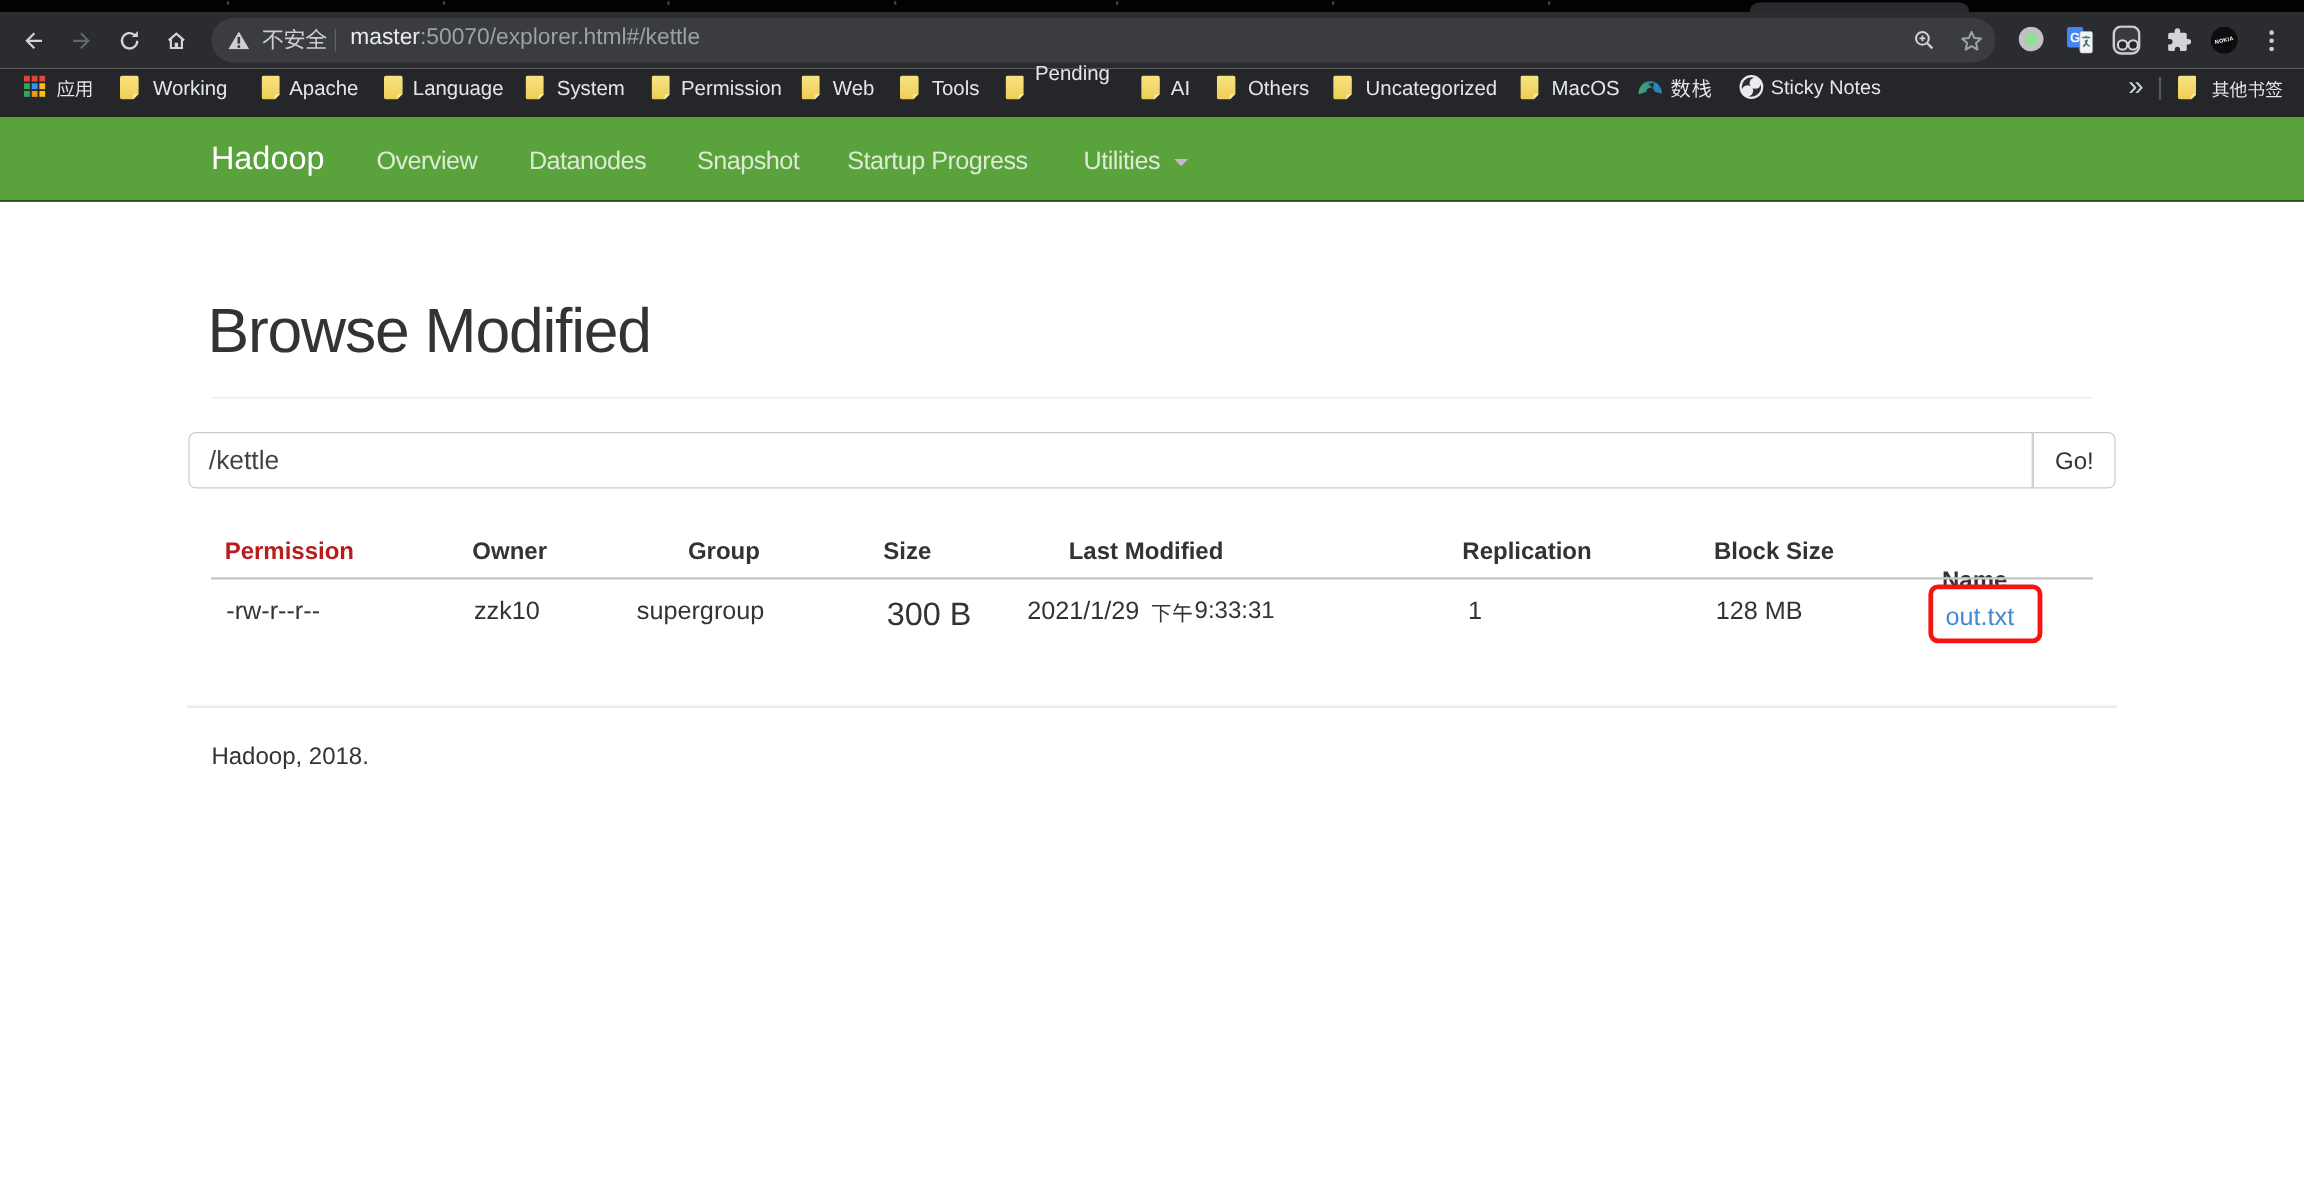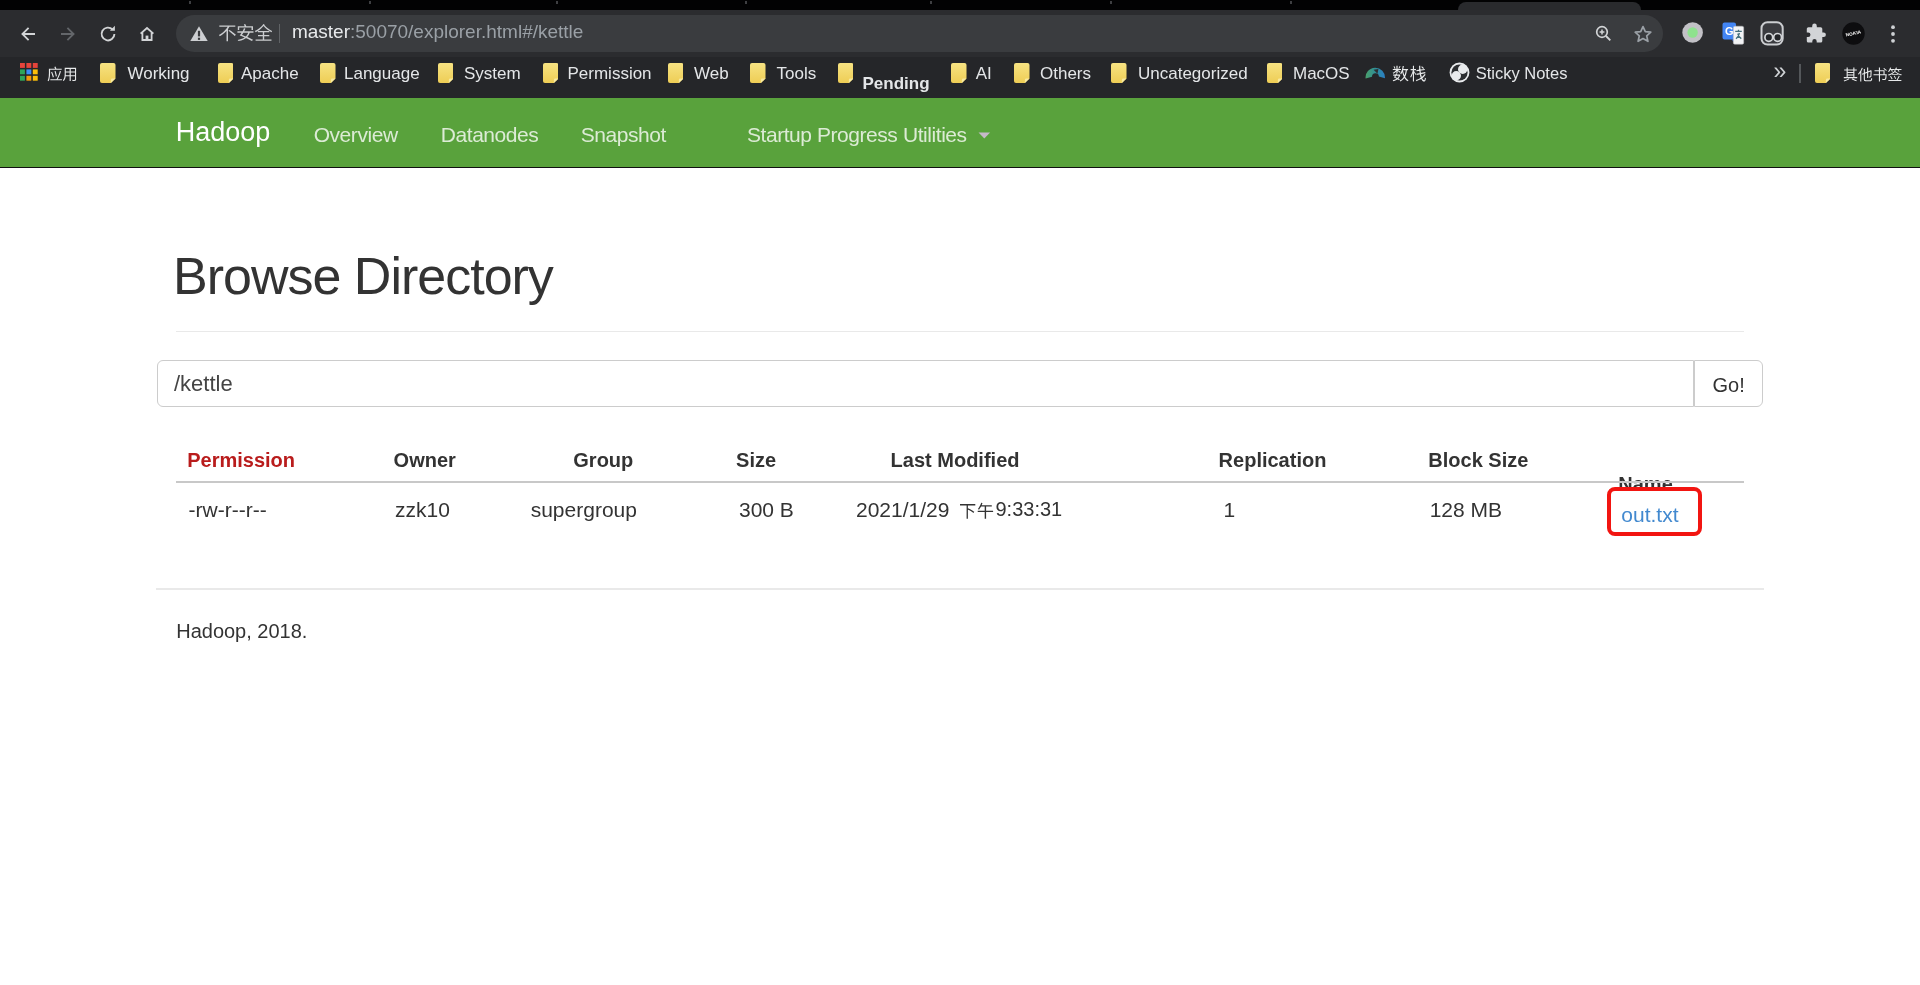--- a/index.html
+++ b/index.html
@@ -171,21 +171,21 @@
 <svg class="abs" style="left:837.5px;top:63.3px;" width="15.5" height="20" viewBox="0 0 15.5 20">
     <defs>
       <linearGradient id="fg837.5" x1="0" y1="0" x2="0" y2="1">
         <stop offset="0" stop-color="#f7e382"></stop>
         <stop offset="1" stop-color="#eecd55"></stop>
       </linearGradient>
     </defs>
     <path d="M2 0 h11.5 a2 2 0 0 1 2 2 v13.4 l-4.6 4.6 H2 a2 2 0 0 1 -2 -2 V2 a2 2 0 0 1 2 -2 z" fill="url(#fg837.5)"></path>
     <path d="M15.5 15.4 l-4.6 4.6 v-3.2 a1.4 1.4 0 0 1 1.4 -1.4 z" fill="#f8e9a0"></path>
   </svg>
-<span class="t" style="left:862.5px;top:75px;font-size:17px;color:#e4e6e8;font-weight:bold;">Pending</span>
+<span class="t" style="left:862.5px;top:53px;font-size:17px;color:#e4e6e8;">Pending</span>
 <svg class="abs" style="left:951px;top:63.3px;" width="15.5" height="20" viewBox="0 0 15.5 20">
     <defs>
       <linearGradient id="fg951" x1="0" y1="0" x2="0" y2="1">
         <stop offset="0" stop-color="#f7e382"></stop>
         <stop offset="1" stop-color="#eecd55"></stop>
       </linearGradient>
     </defs>
     <path d="M2 0 h11.5 a2 2 0 0 1 2 2 v13.4 l-4.6 4.6 H2 a2 2 0 0 1 -2 -2 V2 a2 2 0 0 1 2 -2 z" fill="url(#fg951)"></path>
     <path d="M15.5 15.4 l-4.6 4.6 v-3.2 a1.4 1.4 0 0 1 1.4 -1.4 z" fill="#f8e9a0"></path>
   </svg>
@@ -257,44 +257,44 @@
     <path d="M15.5 15.4 l-4.6 4.6 v-3.2 a1.4 1.4 0 0 1 1.4 -1.4 z" fill="#f8e9a0"></path>
   </svg>
 <svg class="abs" style="left:1843.3px;top:65.8px" width="59.2" height="17.7" viewBox="0 -14.2 59.2 17.7">
     <path d="M0.8 -3.1L14.2 -3.1L14.2 -2.0L0.8 -2.0ZM1.2 -10.8L13.8 -10.8L13.8 -9.8L1.2 -9.8ZM4.3 -8.3L10.7 -8.3L10.7 -7.3L4.3 -7.3ZM4.3 -5.7L10.7 -5.7L10.7 -4.7L4.3 -4.7ZM3.6 -12.6L4.7 -12.6L4.7 -2.6L3.6 -2.6ZM10.3 -12.6L11.4 -12.6L11.4 -2.6L10.3 -2.6ZM8.6 -1.0L9.4 -1.7Q10.3 -1.4 11.2 -1.0Q12.0 -0.6 12.8 -0.3Q13.6 0.1 14.2 0.4L13.2 1.1Q12.7 0.8 11.9 0.5Q11.2 0.1 10.3 -0.3Q9.5 -0.6 8.6 -1.0ZM5.4 -1.8L6.4 -1.1Q5.8 -0.6 4.9 -0.2Q4.0 0.2 3.1 0.5Q2.2 0.9 1.4 1.2Q1.3 1.0 1.1 0.7Q0.8 0.5 0.7 0.3Q1.5 0.1 2.4 -0.3Q3.3 -0.6 4.1 -1.0Q4.9 -1.4 5.4 -1.8ZM24.1 -12.6L25.2 -12.6L25.2 -2.1L24.1 -2.1ZM18.9 -6.4L27.9 -9.9L28.3 -8.9L19.3 -5.4ZM20.8 -11.1L21.9 -11.1L21.9 -1.1Q21.9 -0.6 22.0 -0.4Q22.1 -0.2 22.3 -0.1Q22.6 -0.0 23.1 -0.0Q23.3 -0.0 23.7 -0.0Q24.1 -0.0 24.5 -0.0Q25.0 -0.0 25.5 -0.0Q26.0 -0.0 26.4 -0.0Q26.8 -0.0 27.0 -0.0Q27.5 -0.0 27.7 -0.2Q27.9 -0.4 28.0 -0.9Q28.1 -1.3 28.2 -2.2Q28.4 -2.1 28.7 -1.9Q29.0 -1.8 29.2 -1.8Q29.2 -0.7 29.0 -0.1Q28.7 0.5 28.3 0.7Q27.9 1.0 27.0 1.0Q26.9 1.0 26.5 1.0Q26.1 1.0 25.6 1.0Q25.1 1.0 24.5 1.0Q24.0 1.0 23.6 1.0Q23.2 1.0 23.1 1.0Q22.2 1.0 21.7 0.8Q21.2 0.7 21.0 0.2Q20.8 -0.3 20.8 -1.1ZM27.5 -9.6L27.4 -9.6L27.6 -9.9L27.8 -10.0L28.6 -9.7L28.6 -9.5Q28.6 -8.2 28.6 -7.0Q28.5 -5.9 28.5 -5.1Q28.5 -4.3 28.4 -4.0Q28.3 -3.5 28.1 -3.2Q27.8 -3.0 27.5 -2.9Q27.2 -2.8 26.7 -2.8Q26.3 -2.8 26.0 -2.8Q25.9 -3.0 25.9 -3.3Q25.8 -3.6 25.7 -3.8Q26.0 -3.8 26.4 -3.8Q26.7 -3.8 26.8 -3.8Q27.0 -3.8 27.2 -3.9Q27.3 -4.0 27.4 -4.3Q27.4 -4.5 27.4 -5.2Q27.5 -5.9 27.5 -7.1Q27.5 -8.2 27.5 -9.6ZM18.8 -12.5L19.8 -12.2Q19.4 -11.0 18.7 -9.7Q18.0 -8.5 17.3 -7.4Q16.5 -6.3 15.7 -5.5Q15.7 -5.6 15.5 -5.8Q15.4 -6.0 15.3 -6.2Q15.2 -6.4 15.1 -6.6Q15.8 -7.3 16.5 -8.3Q17.2 -9.2 17.8 -10.3Q18.4 -11.4 18.8 -12.5ZM17.2 -8.7L18.3 -9.8L18.3 -9.8L18.3 1.2L17.2 1.2ZM42.6 -5.9L43.8 -5.9Q43.8 -5.9 43.8 -5.8Q43.8 -5.7 43.8 -5.6Q43.8 -5.5 43.7 -5.4Q43.6 -3.9 43.5 -3.0Q43.4 -2.0 43.2 -1.5Q43.1 -1.0 42.8 -0.7Q42.6 -0.5 42.3 -0.4Q42.1 -0.3 41.7 -0.3Q41.3 -0.3 40.7 -0.3Q40.1 -0.3 39.4 -0.3Q39.4 -0.6 39.3 -0.9Q39.2 -1.2 39.0 -1.4Q39.7 -1.3 40.3 -1.3Q41.0 -1.3 41.3 -1.3Q41.5 -1.3 41.6 -1.3Q41.8 -1.4 41.9 -1.5Q42.1 -1.6 42.2 -2.1Q42.3 -2.6 42.4 -3.5Q42.5 -4.3 42.6 -5.8ZM35.9 -12.6L37.0 -12.6L37.0 1.2L35.9 1.2ZM40.4 -11.4L41.0 -12.1Q41.5 -11.9 42.0 -11.5Q42.6 -11.1 43.1 -10.8Q43.6 -10.4 43.9 -10.1L43.2 -9.3Q42.9 -9.6 42.4 -9.9Q41.9 -10.3 41.4 -10.7Q40.8 -11.1 40.4 -11.4ZM30.5 -5.9L43.1 -5.9L43.1 -4.9L30.5 -4.9ZM31.5 -10.0L41.6 -10.0L41.6 -5.2L40.5 -5.2L40.5 -8.9L31.5 -8.9ZM48.8 -6.0L54.9 -6.0L54.9 -5.1L48.8 -5.1ZM46.9 -11.3L51.6 -11.3L51.6 -10.3L46.9 -10.3ZM52.6 -11.3L58.5 -11.3L58.5 -10.3L52.6 -10.3ZM47.2 -12.7L48.2 -12.4Q48.0 -11.6 47.6 -10.8Q47.2 -10.0 46.8 -9.3Q46.3 -8.7 45.9 -8.1Q45.8 -8.2 45.6 -8.3Q45.4 -8.5 45.3 -8.6Q45.1 -8.7 45.0 -8.7Q45.7 -9.5 46.2 -10.5Q46.8 -11.6 47.2 -12.7ZM53.0 -12.7L54.1 -12.4Q53.7 -11.5 53.2 -10.6Q52.6 -9.8 52.1 -9.2Q52.0 -9.3 51.8 -9.4Q51.6 -9.5 51.4 -9.6Q51.3 -9.7 51.1 -9.8Q51.7 -10.3 52.2 -11.1Q52.7 -11.9 53.0 -12.7ZM47.9 -10.5L48.9 -10.8Q49.2 -10.3 49.5 -9.7Q49.8 -9.1 49.9 -8.7L48.9 -8.4Q48.8 -8.8 48.5 -9.4Q48.2 -10.0 47.9 -10.5ZM54.2 -10.6L55.2 -10.8Q55.6 -10.3 56.0 -9.7Q56.4 -9.1 56.6 -8.6L55.6 -8.4Q55.4 -8.8 55.0 -9.4Q54.6 -10.1 54.2 -10.6ZM52.4 -8.9Q52.9 -8.4 53.7 -7.9Q54.4 -7.5 55.3 -7.0Q56.2 -6.6 57.1 -6.3Q58.0 -5.9 58.9 -5.7Q58.7 -5.6 58.5 -5.3Q58.3 -5.0 58.1 -4.8Q57.3 -5.0 56.4 -5.4Q55.5 -5.8 54.6 -6.3Q53.7 -6.8 52.9 -7.4Q52.2 -7.9 51.6 -8.5ZM51.9 -9.6L52.8 -9.2Q52.0 -8.2 50.8 -7.3Q49.6 -6.5 48.3 -5.8Q47.0 -5.1 45.6 -4.7Q45.5 -4.9 45.3 -5.1Q45.1 -5.4 44.9 -5.5Q46.2 -5.9 47.6 -6.5Q48.9 -7.2 50.0 -7.9Q51.2 -8.7 51.9 -9.6ZM45.4 -0.2L58.4 -0.2L58.4 0.8L45.4 0.8ZM55.8 -4.5L56.8 -4.2Q56.4 -3.3 56.0 -2.5Q55.5 -1.6 55.0 -0.8Q54.6 0.0 54.1 0.6Q54.0 0.6 53.9 0.5Q53.7 0.3 53.5 0.2Q53.3 0.1 53.2 0.1Q53.7 -0.5 54.1 -1.3Q54.6 -2.0 55.0 -2.8Q55.4 -3.7 55.8 -4.5ZM50.8 -4.2L51.7 -4.5Q51.9 -4.1 52.2 -3.5Q52.5 -3.0 52.7 -2.4Q52.9 -1.9 53.0 -1.5L52.1 -1.1Q52.0 -1.5 51.8 -2.1Q51.6 -2.6 51.3 -3.2Q51.0 -3.7 50.8 -4.2ZM47.0 -3.8L47.9 -4.2Q48.3 -3.7 48.6 -3.2Q48.9 -2.7 49.2 -2.2Q49.5 -1.7 49.6 -1.3L48.7 -0.9Q48.5 -1.2 48.3 -1.7Q48.0 -2.3 47.7 -2.8Q47.4 -3.3 47.0 -3.8Z" fill="#e7e9ea"></path>
   </svg>
 <div class="abs" style="left:0;top:97.5px;width:1920px;height:69.4px;background:#59a23c;border-bottom:1.8px solid #111;box-sizing:content-box"></div>
 <span class="t" style="left:175.8px;top:119.1px;font-size:27px;color:#ffffff;">Hadoop</span>
 <span class="t" style="left:313.7px;top:124.0px;font-size:21px;color:#dcebd5;letter-spacing:-0.45px;">Overview</span>
 <span class="t" style="left:440.8px;top:124.0px;font-size:21px;color:#dcebd5;letter-spacing:-0.45px;">Datanodes</span>
 <span class="t" style="left:580.8px;top:124.0px;font-size:21px;color:#dcebd5;letter-spacing:-0.45px;">Snapshot</span>
-<span class="t" style="left:747px;top:124.0px;font-size:21px;color:#dcebd5;letter-spacing:-0.45px;">Startup Progress</span>
+<span class="t" style="left:706px;top:124.0px;font-size:21px;color:#dcebd5;letter-spacing:-0.45px;">Startup Progress</span>
 <span class="t" style="left:903.0px;top:124.0px;font-size:21px;color:#dcebd5;letter-spacing:-0.45px;">Utilities</span>
 <svg class="abs" style="left:978px;top:131.5px;" width="13" height="7" viewBox="0 0 13 7">
     <path d="M0.5 0.5 h11.6 l-5.8 6 z" fill="#c6bac9"></path>
   </svg>
-<span class="t" style="left:173.0px;top:249.9px;font-size:52px;color:#333333;letter-spacing:-1.0px;">Browse Directory</span>
+<span class="t" style="left:173.0px;top:249.9px;font-size:52px;color:#333333;letter-spacing:-1.0px;">Browse Modified</span>
 <div class="abs" style="left:176px;top:330.5px;width:1568px;height:1.5px;background:#e9e9e9;"></div>
 <div class="abs" style="left:156.5px;top:360px;width:1537px;height:46.5px;background:#fff;border:1.4px solid #ccc;border-radius:6px 0 0 6px;box-sizing:border-box"></div>
 <div class="abs" style="left:1693.5px;top:360px;width:69.5px;height:46.5px;background:#fff;border:1.4px solid #ccc;border-radius:0 6px 6px 0;box-sizing:border-box"></div>
 <span class="t" style="left:174px;top:373.1px;font-size:22px;color:#444444;">/kettle</span>
 <span class="t" style="left:1712.5px;top:374.9px;font-size:20px;color:#333333;">Go!</span>
 <span class="t" style="left:187.2px;top:449.7px;font-size:20px;color:#b91c1c;font-weight:bold;">Permission</span>
 <span class="t" style="left:393.6px;top:449.7px;font-size:20px;color:#333;font-weight:bold;">Owner</span>
 <span class="t" style="left:529.3px;top:449.7px;font-size:20px;color:#333;font-weight:bold;margin-left:44px;">Group</span>
 <span class="t" style="left:736.1px;top:449.7px;font-size:20px;color:#333;font-weight:bold;">Size</span>
 <span class="t" style="left:854.6px;top:449.7px;font-size:20px;color:#333;font-weight:bold;padding-left:36px;">Last Modified</span>
 <span class="t" style="left:1218.6px;top:449.7px;font-size:20px;color:#333;font-weight:bold;">Replication</span>
 <span class="t" style="left:1428.3px;top:449.7px;font-size:20px;color:#333;font-weight:bold;">Block Size</span>
 <span class="t" style="left:1618.3px;top:449.7px;font-size:20px;color:#333;font-weight:bold;margin-top:24px;">Name</span>
 <div class="abs" style="left:176px;top:480.6px;width:1568px;height:2.6px;background:#c8c8c8;"></div>
 <span class="t" style="left:188.6px;top:498.5px;font-size:21px;color:#333;">-rw-r--r--</span>
 <span class="t" style="left:395px;top:498.5px;font-size:21px;color:#333;">zzk10</span>
 <span class="t" style="left:530.7px;top:498.5px;font-size:21px;color:#333;">supergroup</span>
-<span class="t" style="left:739px;top:498.5px;font-size:21px;color:#333;text-align:right;">300 B</span>
+<span class="t" style="left:739px;top:498.5px;font-size:27px;color:#333;text-align:right;">300 B</span>
 <span class="t" style="left:856px;top:498.5px;font-size:21px;color:#333;text-align:right;">2021/1/29</span>
 <svg class="abs" style="left:958.5px;top:501.2px" width="35.6" height="20.3" viewBox="0 -16.3 35.6 20.3">
     <path d="M1.0 -13.2L16.3 -13.2L16.3 -11.9L1.0 -11.9ZM7.6 -12.2L8.9 -12.2L8.9 1.4L7.6 1.4ZM8.3 -8.1L9.2 -9.1Q10.0 -8.7 10.8 -8.2Q11.7 -7.8 12.5 -7.3Q13.4 -6.8 14.1 -6.3Q14.8 -5.9 15.3 -5.5L14.4 -4.3Q13.9 -4.7 13.2 -5.2Q12.5 -5.7 11.7 -6.2Q10.8 -6.7 10.0 -7.2Q9.1 -7.7 8.3 -8.1ZM22.2 -14.5L23.5 -14.2Q23.1 -12.9 22.6 -11.7Q22.0 -10.5 21.3 -9.5Q20.7 -8.4 19.9 -7.6Q19.8 -7.7 19.6 -7.9Q19.4 -8.0 19.2 -8.2Q18.9 -8.3 18.8 -8.4Q19.5 -9.1 20.1 -10.1Q20.8 -11.1 21.3 -12.2Q21.8 -13.3 22.2 -14.5ZM22.1 -12.1L32.8 -12.1L32.8 -10.9L21.5 -10.9ZM18.7 -6.6L34.1 -6.6L34.1 -5.3L18.7 -5.3ZM25.7 -11.6L27.1 -11.6L27.1 1.4L25.7 1.4Z" fill="#333"></path>
   </svg>
 <span class="t" style="left:995.5px;top:499.4px;font-size:20px;color:#333;">9:33:31</span>
 <span class="t" style="left:1223.4px;top:498.5px;font-size:21px;color:#333;">1</span>
 <span class="t" style="left:1429.7px;top:498.5px;font-size:21px;color:#333;">128 MB</span>
 <span class="t" style="left:1621.3px;top:504px;font-size:21px;color:#4289cf;">out.txt</span>
 <div class="abs" style="left:1606.5px;top:486.5px;width:95px;height:49.5px;border:4.6px solid #f21511;border-radius:8px;box-sizing:border-box"></div>
 <div class="abs" style="left:156px;top:588.3px;width:1608px;height:1.5px;background:#e9e9e9;"></div>

